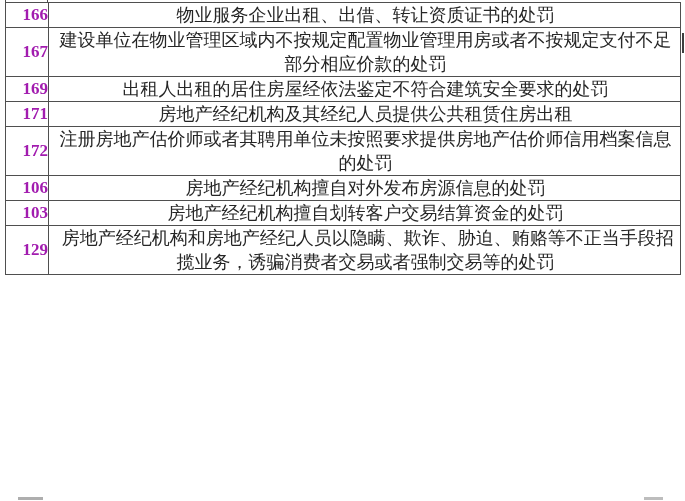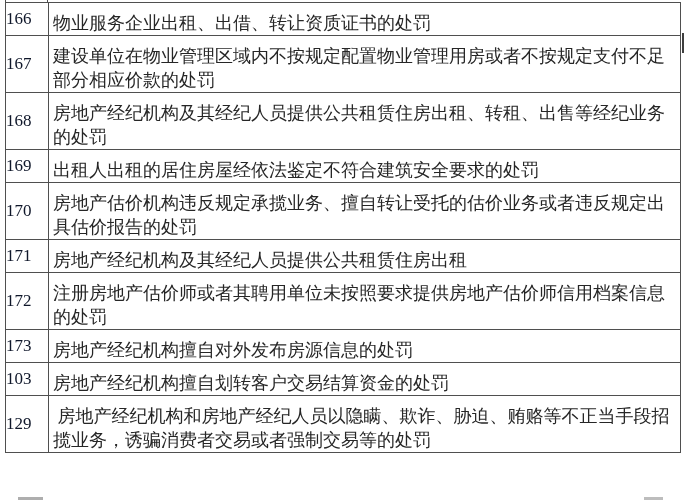--- a/index.html
+++ b/index.html
@@ -23,34 +23,35 @@
     border-collapse: collapse;
     table-layout: fixed;
   }
   table.penalty-table td {
     border: 1px solid #4f4f4f;
     vertical-align: middle;
     overflow: hidden;
   }
   td.num-cell {
     width: 42px;
-    text-align: left;
+    text-align: right;
     font-size: 17px;
-    color: #0f172a;
+    color: #a21caf;
     padding: 0;
+    font-weight: bold;
   }
   td.text-cell {
     font-size: 18px;
     line-height: 24px;
     letter-spacing: 0;
     color: #262626;
-    padding: 8px 2px 0 4px;
+    padding: 0 2px 0 4px;
     white-space: pre-wrap;
     word-break: break-all;
-    text-align: left;
+    text-align: center;
   }
   tr.h1 { height: 24px; }
   tr.h2 { height: 48px; margin-top: 41px; }
   
   .artifact {
     position: absolute;
     pointer-events: none;
   }
   .border-stub-left   { left: 5px;  top: 0; width: 1px;  height: 3px;  background: #4f4f4f; }
   .border-stub-mid    { left: 47px; top: 0; width: 1px;  height: 3px;  background: #4f4f4f; }
@@ -69,42 +70,34 @@
   <table class="penalty-table">
     <tbody>
       <tr class="h1">
         <td class="num-cell">166</td>
         <td class="text-cell">物业服务企业出租、出借、转让资质证书的处罚</td>
       </tr>
       <tr class="h2">
         <td class="num-cell">167</td>
         <td class="text-cell">建设单位在物业管理区域内不按规定配置物业管理用房或者不按规定支付不足部分相应价款的处罚</td>
       </tr>
-      <tr class="h2">
-        <td class="num-cell">168</td>
-        <td class="text-cell">房地产经纪机构及其经纪人员提供公共租赁住房出租、转租、出售等经纪业务的处罚</td>
-      </tr>
       <tr class="h1">
         <td class="num-cell">169</td>
         <td class="text-cell">出租人出租的居住房屋经依法鉴定不符合建筑安全要求的处罚</td>
-      </tr>
-      <tr class="h2">
-        <td class="num-cell">170</td>
-        <td class="text-cell">房地产估价机构违反规定承揽业务、擅自转让受托的估价业务或者违反规定出具估价报告的处罚</td>
       </tr>
       <tr class="h1">
         <td class="num-cell">171</td>
         <td class="text-cell">房地产经纪机构及其经纪人员提供公共租赁住房出租</td>
       </tr>
       <tr class="h2">
         <td class="num-cell">172</td>
         <td class="text-cell">注册房地产估价师或者其聘用单位未按照要求提供房地产估价师信用档案信息的处罚</td>
       </tr>
       <tr class="h1">
-        <td class="num-cell">173</td>
+        <td class="num-cell">106</td>
         <td class="text-cell">房地产经纪机构擅自对外发布房源信息的处罚</td>
       </tr>
       <tr class="h1">
         <td class="num-cell">103</td>
         <td class="text-cell">房地产经纪机构擅自划转客户交易结算资金的处罚</td>
       </tr>
       <tr class="h2">
         <td class="num-cell">129</td>
         <td class="text-cell"> 房地产经纪机构和房地产经纪人员以隐瞒、欺诈、胁迫、贿赂等不正当手段招揽业务，诱骗消费者交易或者强制交易等的处罚</td>
       </tr>

